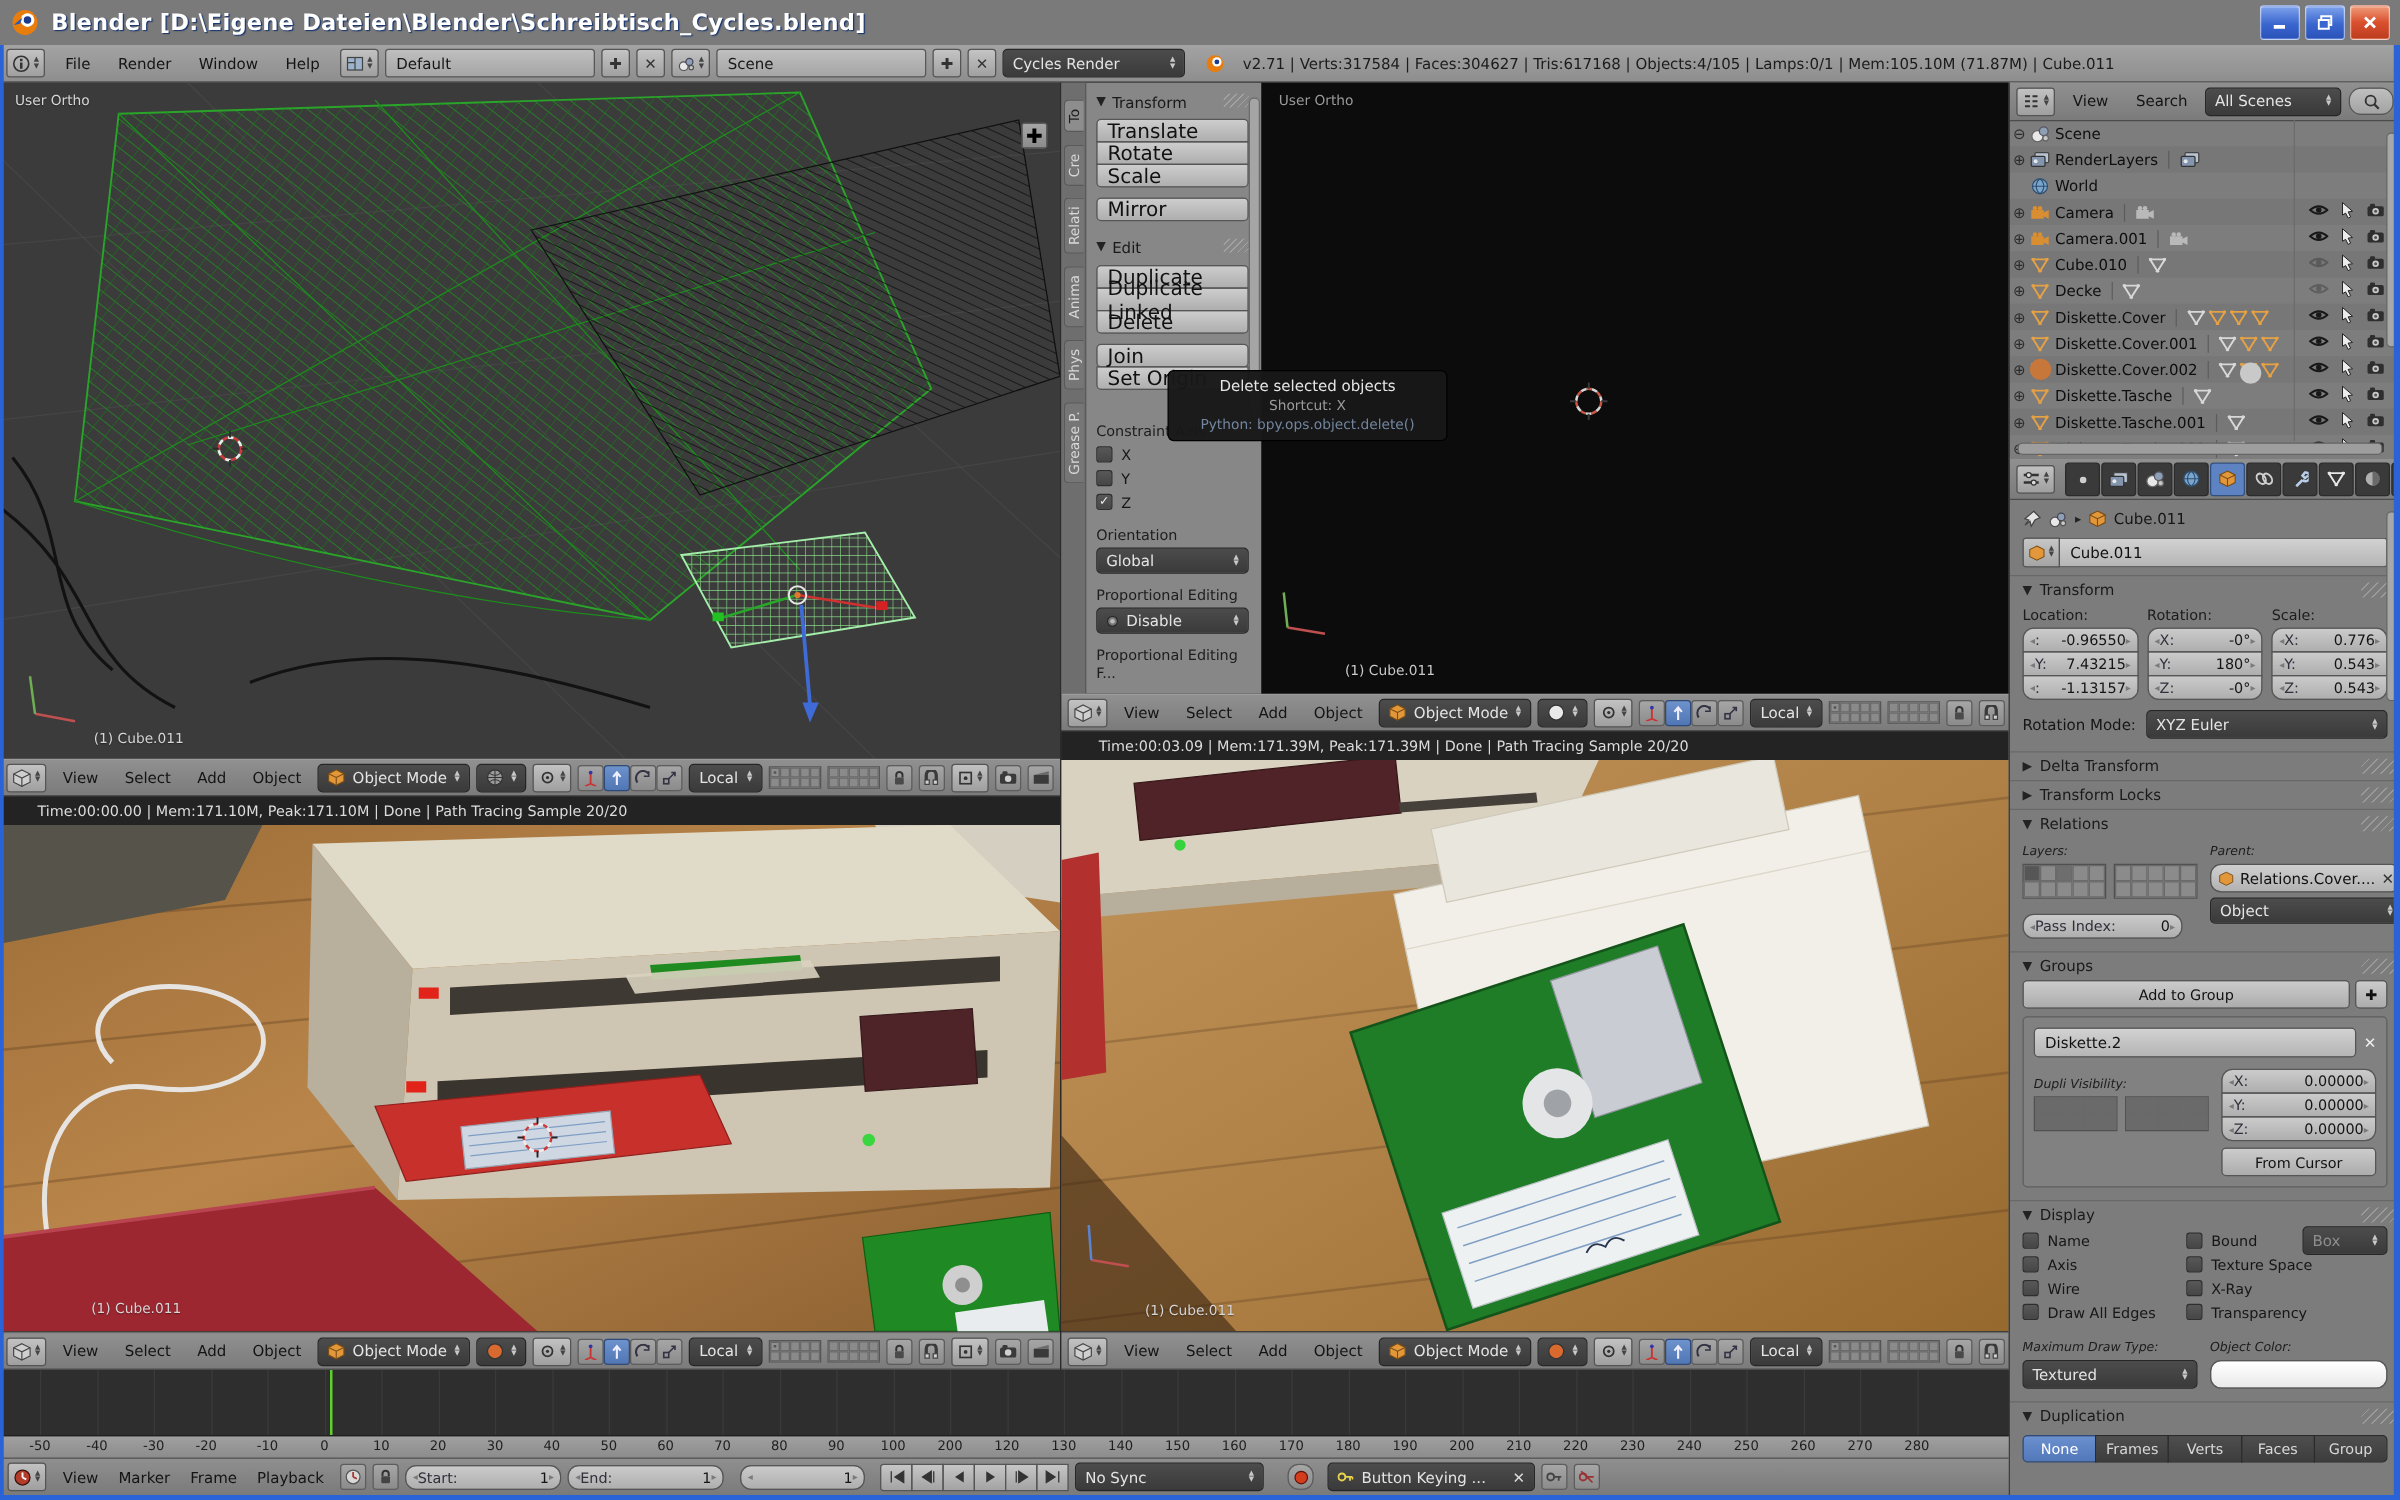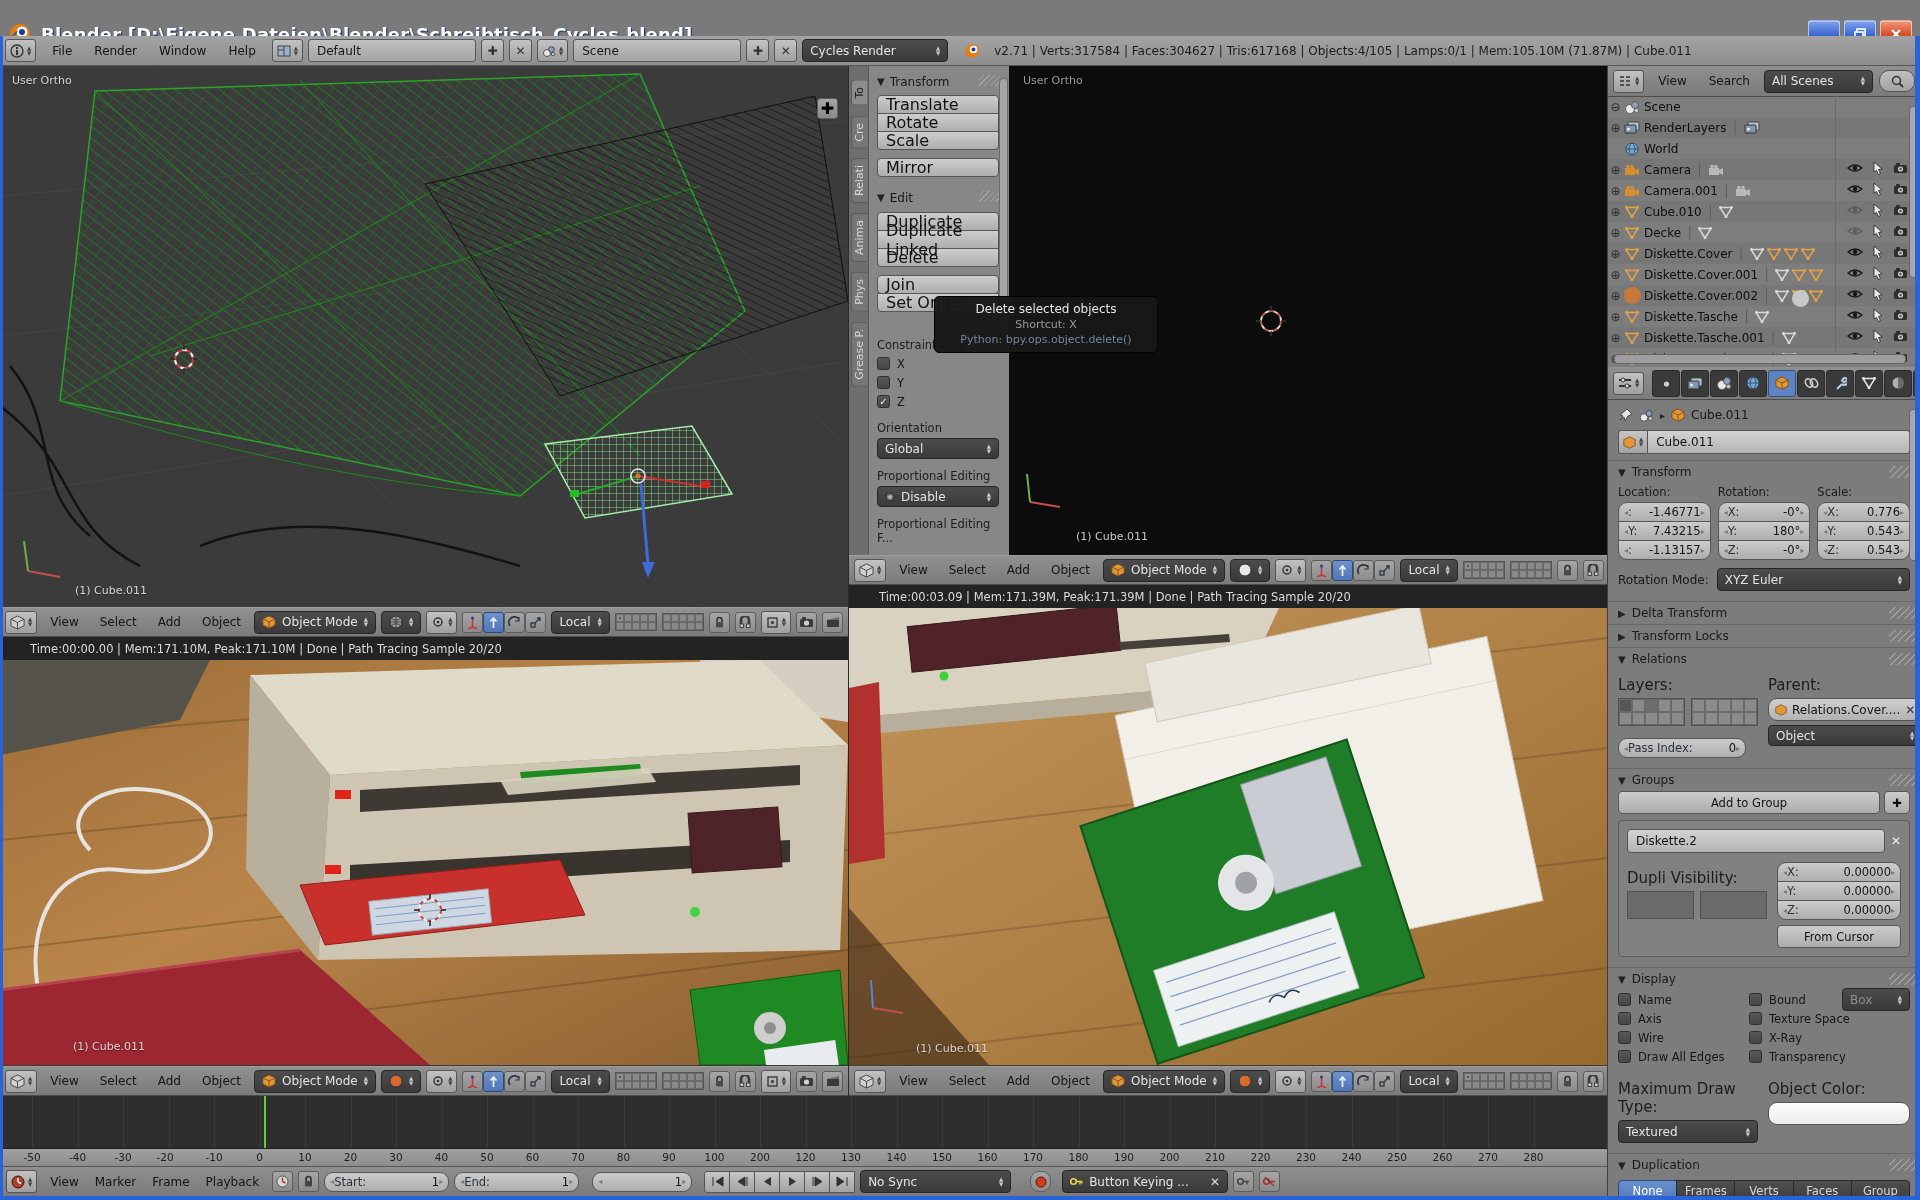--- a/index.html
+++ b/index.html
@@ -1,19 +1,19 @@
 <!DOCTYPE html>
 <html><head>
 <meta charset="utf-8">
 <style>
   html,body{margin:0;padding:0;background:#1a1a1a;}
   .window{position:relative;width:1920px;height:1200px;overflow:hidden;background:#7a7a7a;
     font-family:"DejaVu Sans","Liberation Sans",sans-serif;-webkit-font-smoothing:antialiased;}
   
-  .titlebar{position:absolute;left:0;top:16px;width:1920px;height:36px;
+  .titlebar{position:absolute;left:0;top:0;width:1920px;height:36px;
     background:linear-gradient(#4a83e8,#245b8 8%,#1f55c8 55%,#1746a8);display:flex;align-items:center;padding:0 8px;box-sizing:border-box;}
   .blogo{width:24px;height:24px;flex:0 0 auto;}
   .title-text{color:#fff;font-size:18px;font-weight:bold;margin-left:9px;flex:1;text-shadow:1px 1px 1px #10306e;letter-spacing:.2px;}
   .winbtn{width:30px;height:26px;margin-left:4px;border-radius:3px;border:1px solid rgba(255,255,255,.55);
     display:flex;align-items:center;justify-content:center;color:#fff;font-weight:bold;font-size:14px;
     background:linear-gradient(#7fa3ec,#3a66cf 55%,#2a52b8);box-shadow:inset 0 1px 0 rgba(255,255,255,.4);}
   .winbtn.close{background:linear-gradient(#f09a78,#d9502f 50%,#bc3c1e);}
   .winbtn svg{display:block}
   
   .infobar{position:absolute;left:0;top:36px;width:1920px;height:30px;background:linear-gradient(#a3a3a3,#8e8e8e);
@@ -111,21 +111,21 @@
   .tcol-label{font-size:11.5px;color:#1c1c1c;margin-bottom:4px;}
   .numf{display:flex;align-items:center;height:20px;margin-top:-1px;background:linear-gradient(#cbcbcb,#aeaeae);
     border:1px solid #565656;padding:0 5px;box-sizing:border-box;font-size:11.5px;color:#141414;}
   .numf .nl{color:#30303c;}
   .numf .nv{margin-left:auto;}
   .numf .ar{color:#7a7a7a;font-size:8px;}
   .nf-first{border-radius:9px 9px 0 0;}
   .nf-last{border-radius:0 0 9px 9px;}
   .nf-solo{border-radius:9px;}
   .rotmode{display:flex;align-items:center;gap:8px;margin-top:8px;}
-  .colhead{font-size:15px;color:#1c1c1c;margin:6px 0 4px;}
+  .colhead{font-size:10px;color:#1c1c1c;margin:6px 0 4px;font-style:italic;}
   .lay5{display:grid;grid-template-columns:repeat(5,13px);grid-auto-rows:13px;border:1px solid #515151;}
   .lay5 div{border:1px solid #6a6a6a;background:#8b8b8b;box-sizing:border-box;}
   .lay5 div.a1{background:#565656;}
   .lay5 div.a2{background:#6e6e6e;}
   .lay5.dark div{background:#6a6a6a;}
   .parentfield{display:flex;align-items:center;gap:5px;background:linear-gradient(#cfcfcf,#b2b2b2);border:1px solid #555;border-radius:9px;height:21px;padding:0 6px;color:#111;}
   .xbtn{margin-left:auto;color:#333;font-weight:bold;}
   .groupbox{border:1px solid #5e5e5e;border-radius:4px;margin-top:6px;padding:8px;background:#818181;}
   .btn-light{display:flex;align-items:center;justify-content:center;height:21px;background:linear-gradient(#cccccc,#acacac);
     border:1px solid #565656;border-radius:4px;color:#111;font-size:11.5px;}
@@ -1790,21 +1790,21 @@
           <span class="tri">▼</span>
           <span>Transform</span>
           <span class="hatch"></span>
         </div>
       <div class="tcols" id="transform-cols">
           <div class="tcol">
             <div class="tcol-label">Location:</div>
             <div class="numf nf-first">
               <span class="ar">◂</span>
               <span class="nl">:</span>
-              <span class="nv">-1.46771</span>
+              <span class="nv">-0.96550</span>
               <span class="ar">▸</span>
             </div>
             <div class="numf">
               <span class="ar">◂</span>
               <span class="nl">Y:</span>
               <span class="nv">7.43215</span>
               <span class="ar">▸</span>
             </div>
             <div class="numf nf-last">
               <span class="ar">◂</span>

